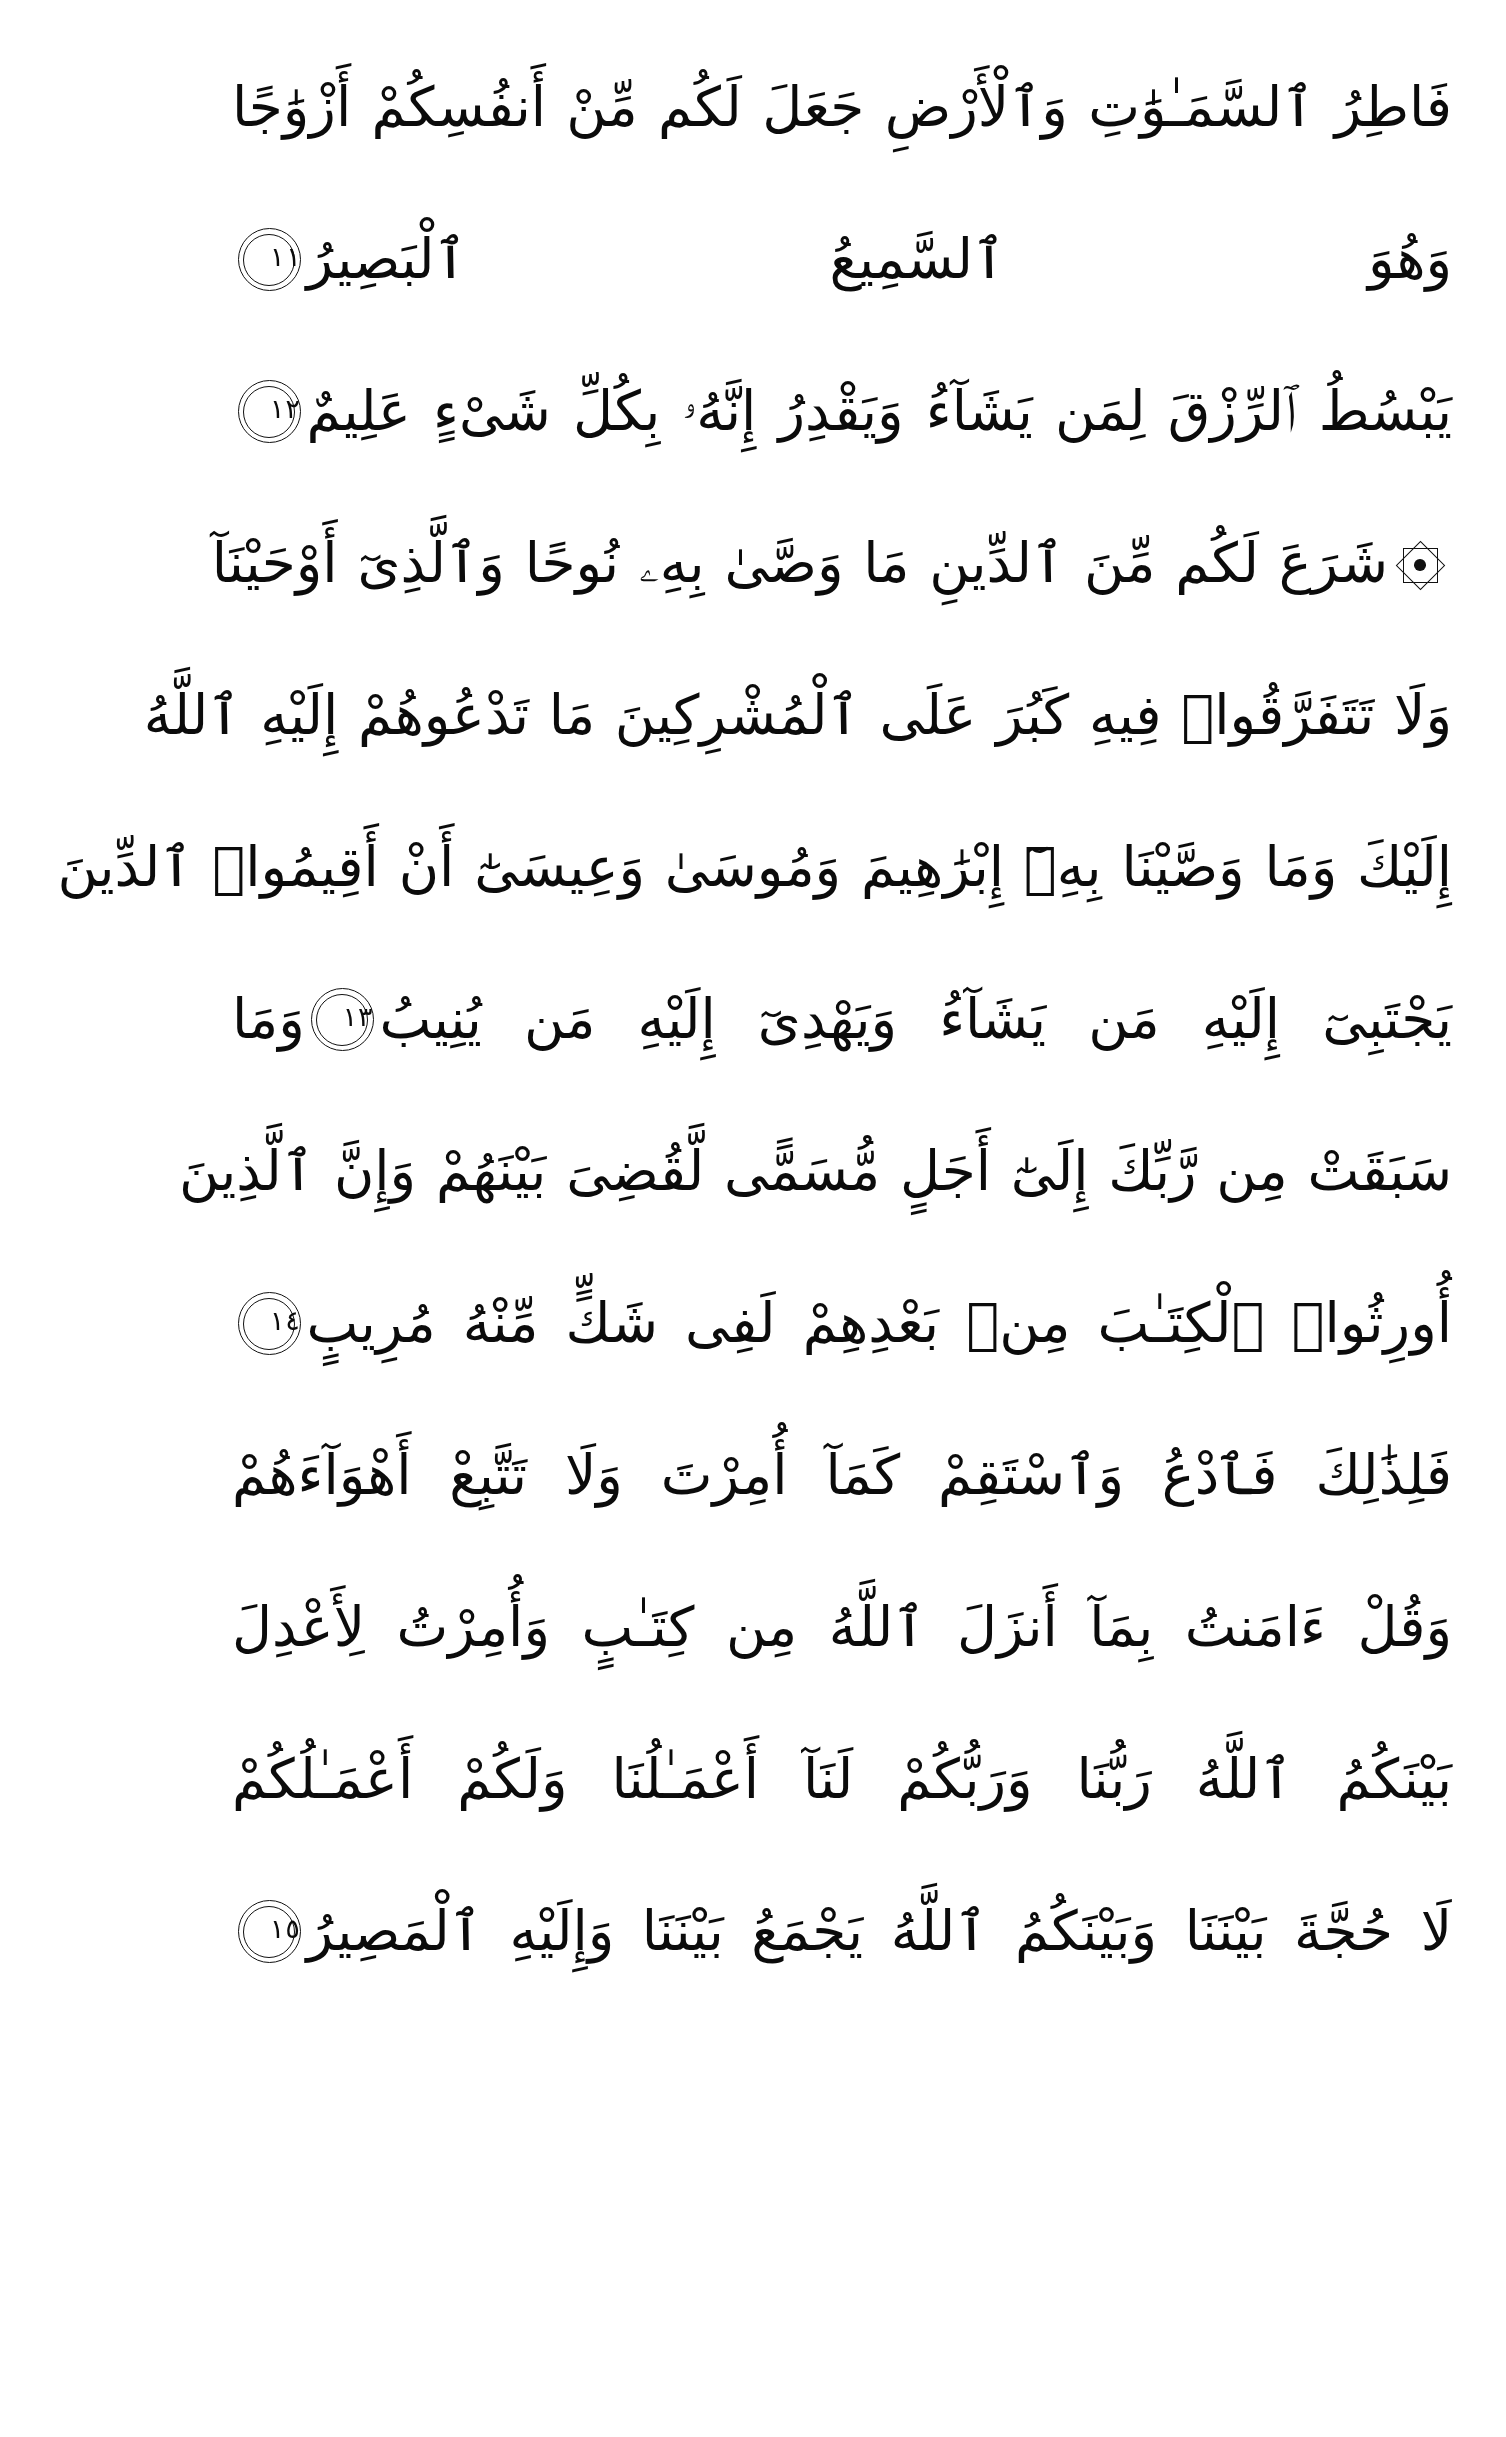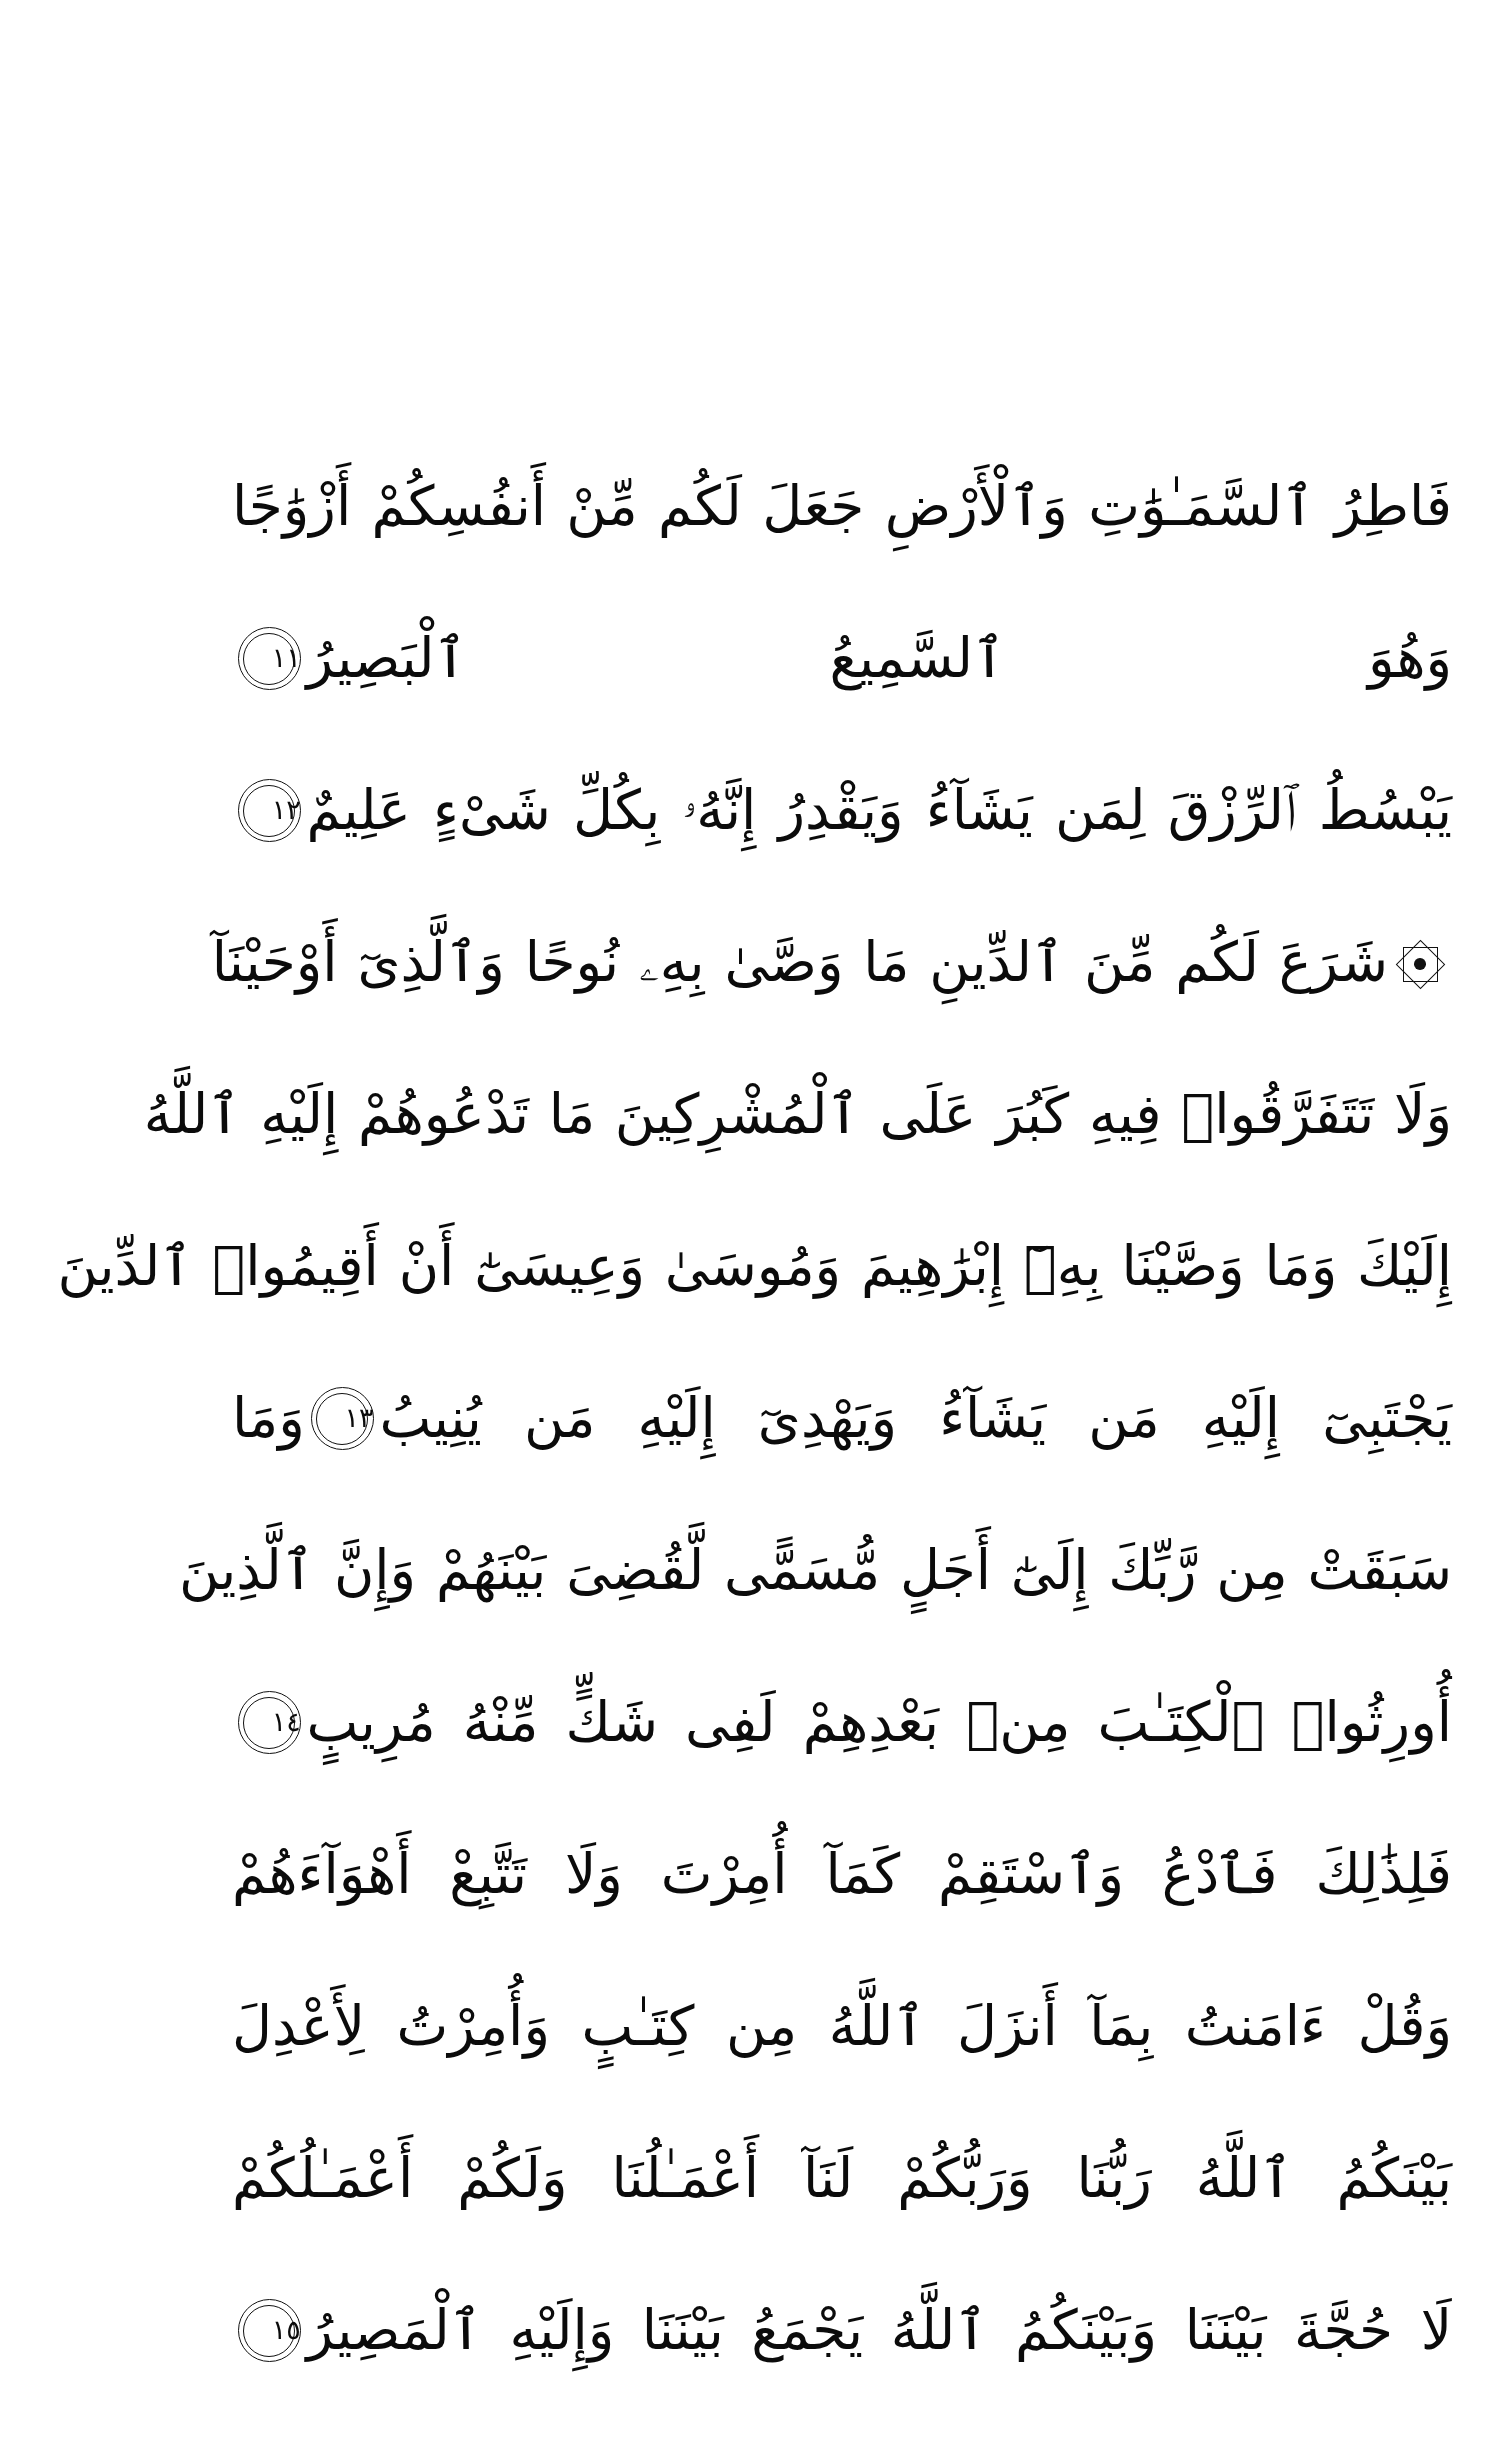--- a/index.html
+++ b/index.html
@@ -17,21 +17,21 @@
 
   .page {
     position: relative;
     width: 1330px;
     height: 2438px;
     background: #ffffff;
     box-sizing: border-box;
     padding: 28px 55px 35px 55px;
     display: flex;
     flex-direction: column;
-    justify-content: flex-end;
+    justify-content: flex-start;
   }
 
   .mushaf-text {
     direction: rtl;
     text-align: justify;
     text-align-last: justify;
     font-family: "DejaVu Sans", sans-serif;
     font-size: 55px;
     line-height: 1.72;
     letter-spacing: 0px;
@@ -83,21 +83,21 @@
     left: 5.2px; top: 5.2px; width: 52px; height: 52px;
     border-width: 1.2px;
   }
   .ayah-marker .num {
     position: absolute;
     left: 0; top: 0;
     width: 63px; height: 63px;
     line-height: 63px;
     text-align: center;
     font-size: 27px;
-    font-family: Liberation Serif, serif;
+    font-family: Liberation Mono, monospace;
     color: #0b0b0b;
   }
 
   .rub-mark {
     display: inline-block;
     position: relative;
     width: 50px;
     height: 50px;
     vertical-align: -8px;
     margin: 0 7px;

